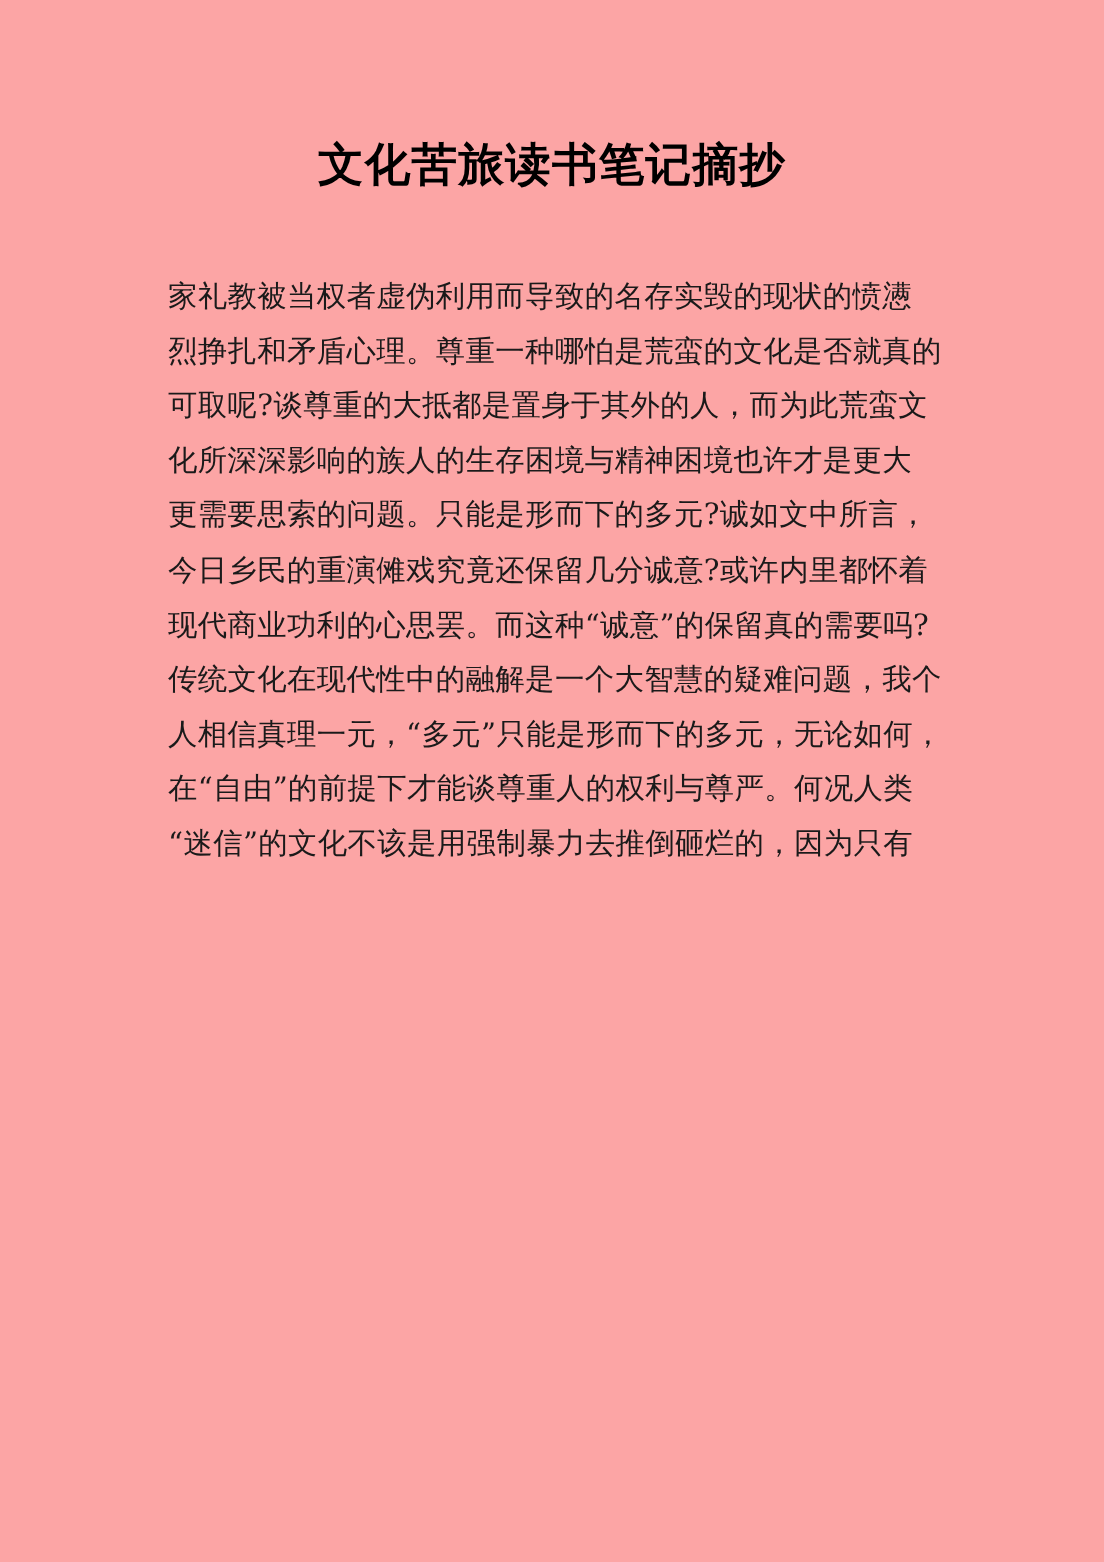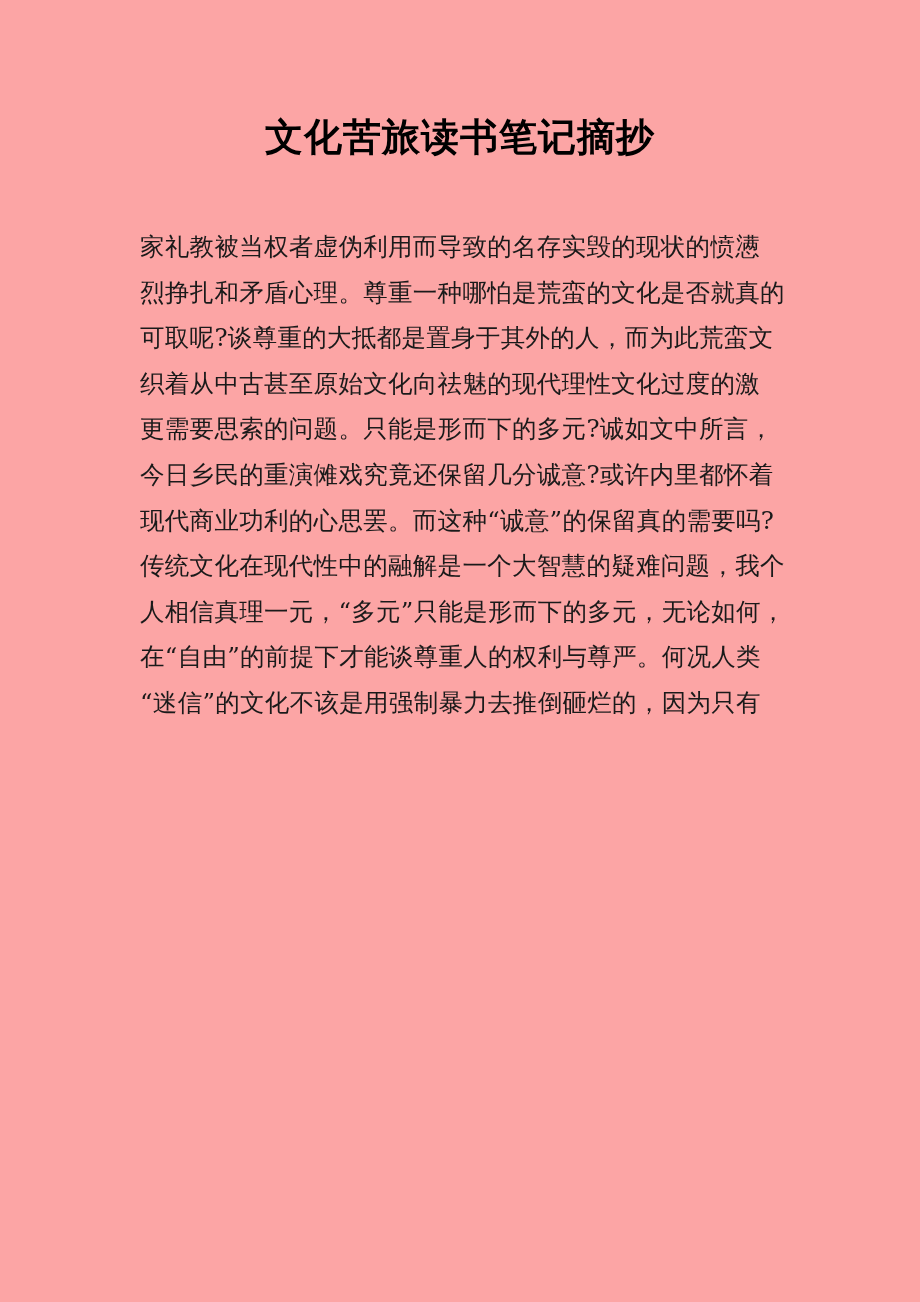--- a/index.html
+++ b/index.html
@@ -57,21 +57,21 @@
 <body>
 
 <div class="page">
   <div class="title">文化苦旅读书笔记摘抄</div>
 
   <div class="body">
     <div class="paragraph">
       <div class="line">家礼教被当权者虚伪利用而导致的名存实毁的现状的愤懑</div>
       <div class="line">烈挣扎和矛盾心理。尊重一种哪怕是荒蛮的文化是否就真的</div>
       <div class="line">可取呢?谈尊重的大抵都是置身于其外的人，而为此荒蛮文</div>
-      <div class="line">织着从中古甚至原始文化向祛魅的现代理性文化过度的激</div>
+      <div class="line">化所深深影响的族人的生存困境与精神困境也许才是更大</div>
       <div class="line">更需要思索的问题。只能是形而下的多元?诚如文中所言，</div>
       <div class="line">今日乡民的重演傩戏究竟还保留几分诚意?或许内里都怀着</div>
       <div class="line">现代商业功利的心思罢。而这种“诚意”的保留真的需要吗?</div>
       <div class="line">传统文化在现代性中的融解是一个大智慧的疑难问题，我个</div>
       <div class="line">人相信真理一元，“多元”只能是形而下的多元，无论如何，</div>
       <div class="line">在“自由”的前提下才能谈尊重人的权利与尊严。何况人类</div>
       <div class="line">“迷信”的文化不该是用强制暴力去推倒砸烂的，因为只有</div>
     </div>
   </div>
 </div>

